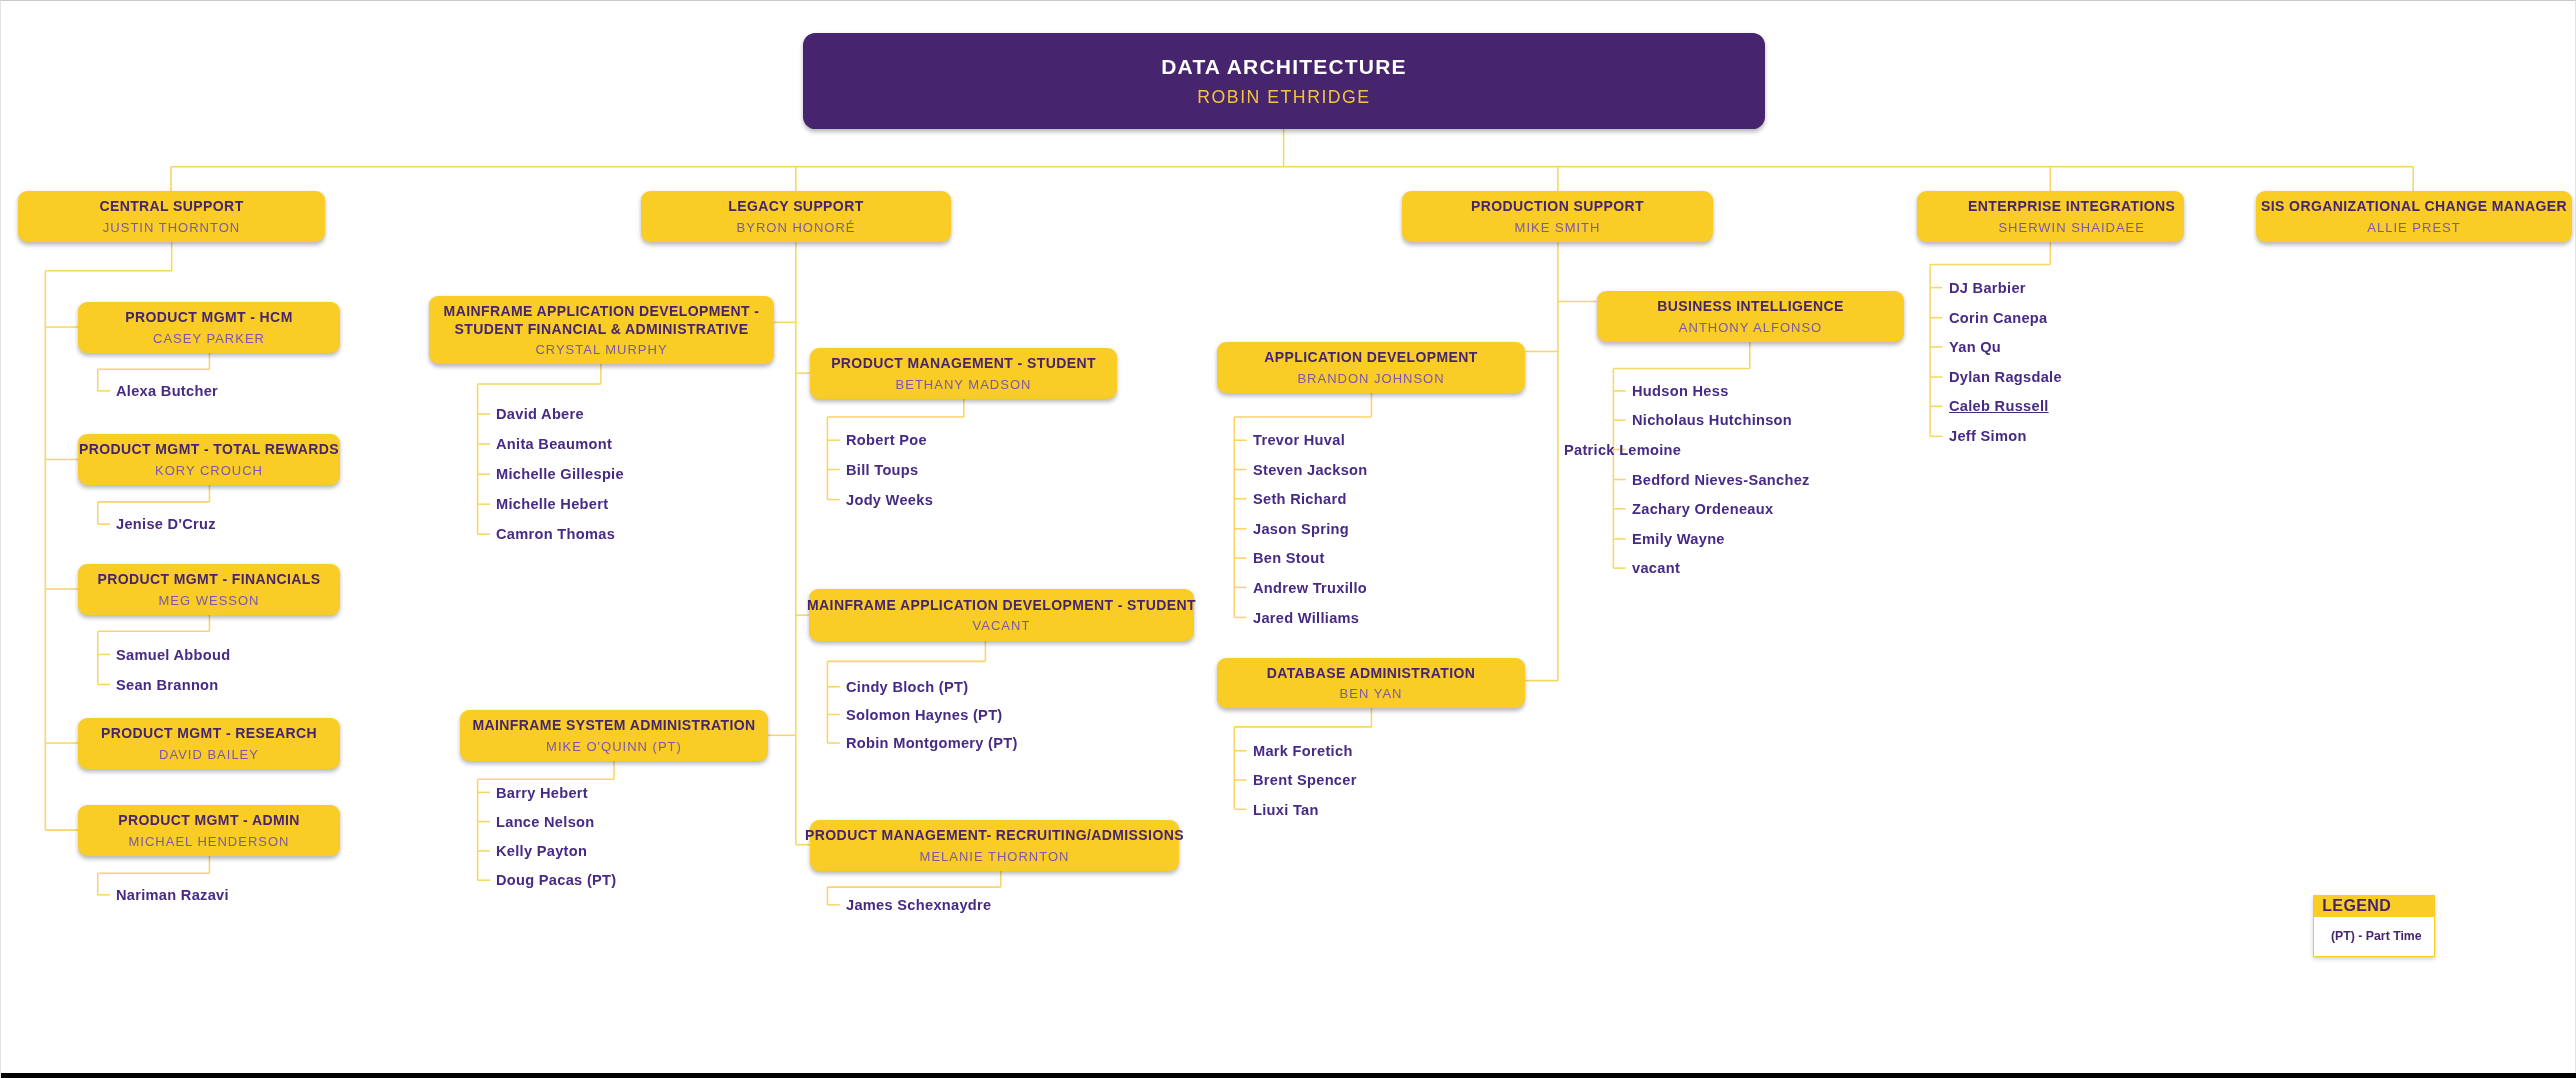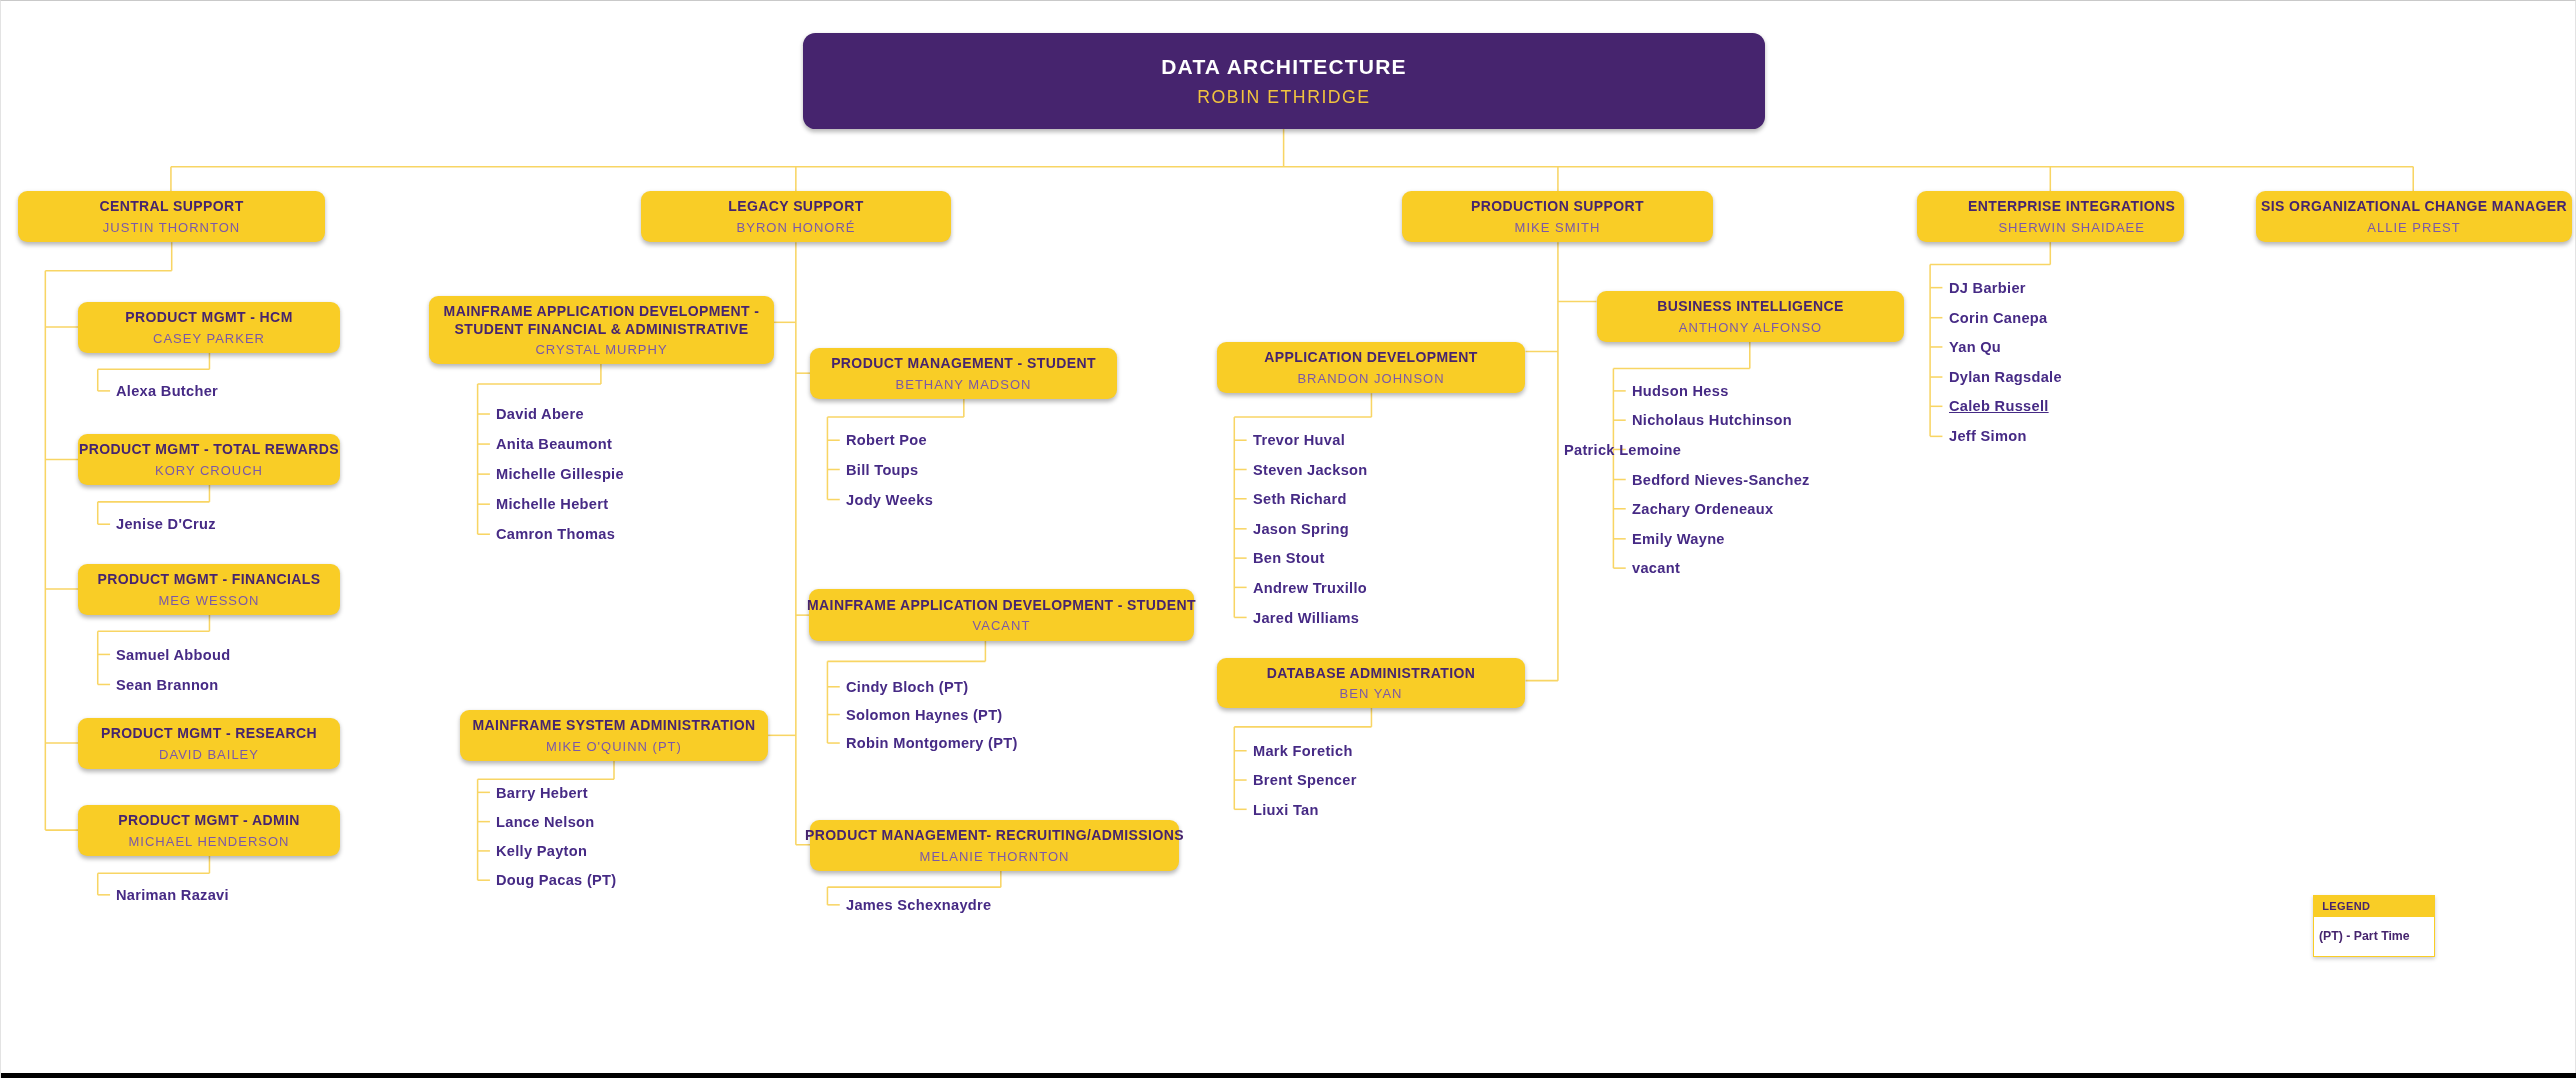--- a/index.html
+++ b/index.html
@@ -13,24 +13,24 @@
   .node-title{font-weight:700;font-size:14px;letter-spacing:0.4px;color:#46246e;text-align:center;
               white-space:nowrap;line-height:1.25;}
   .node.wrap .node-title{white-space:normal;}
   .node-person{font-size:13px;letter-spacing:1px;color:#7b58a8;text-align:center;white-space:nowrap;}
   .node.root{background:#46246e;border-radius:12.3px;gap:7.7px;}
   .node.root .node-title{color:#ffffff;font-size:21px;letter-spacing:1.2px;}
   .node.root .node-person{color:#f2c43e;font-size:17.7px;letter-spacing:1.5px;}
   .leaf{position:absolute;height:20px;line-height:20px;font-size:14.6px;font-weight:700;color:#462a85;
         letter-spacing:0.3px;white-space:nowrap;}
   .legend{position:absolute;box-shadow:0 1.5px 3.9px rgba(0,0,0,0.2);}
-  .legend-header{background:#f9cd26;font-weight:700;font-size:11px;color:#46246e;letter-spacing:0.4px;
+  .legend-header{background:#f9cd26;font-weight:700;font-size:16px;color:#46246e;letter-spacing:0.4px;
                  display:flex;align-items:center;padding-left:9.2px;box-sizing:border-box;}
   .legend-body{background:#ffffff;border:1.5px solid #f9cd26;border-top:none;font-weight:700;font-size:12.3px;
-               color:#46246e;display:flex;align-items:center;padding-left:5px;box-sizing:border-box;}
+               color:#46246e;display:flex;align-items:center;padding-left:17px;box-sizing:border-box;}
   .bottom-bar{position:absolute;left:0;bottom:0;width:2576px;height:5.4px;background:#000000;}
 </style>
 </head>
 <body>
 
 <div class="canvas">
   <svg id="connectors" xmlns="http://www.w3.org/2000/svg" viewBox="0 0 3342 1399">
       <line x1="1664" y1="166" x2="1664" y2="215" stroke="#f8d564" stroke-width="2"></line>
       <line x1="220" y1="215" x2="3130" y2="215" stroke="#f8d564" stroke-width="2"></line>
       <line x1="220" y1="215" x2="220" y2="247" stroke="#f8d564" stroke-width="2"></line>

